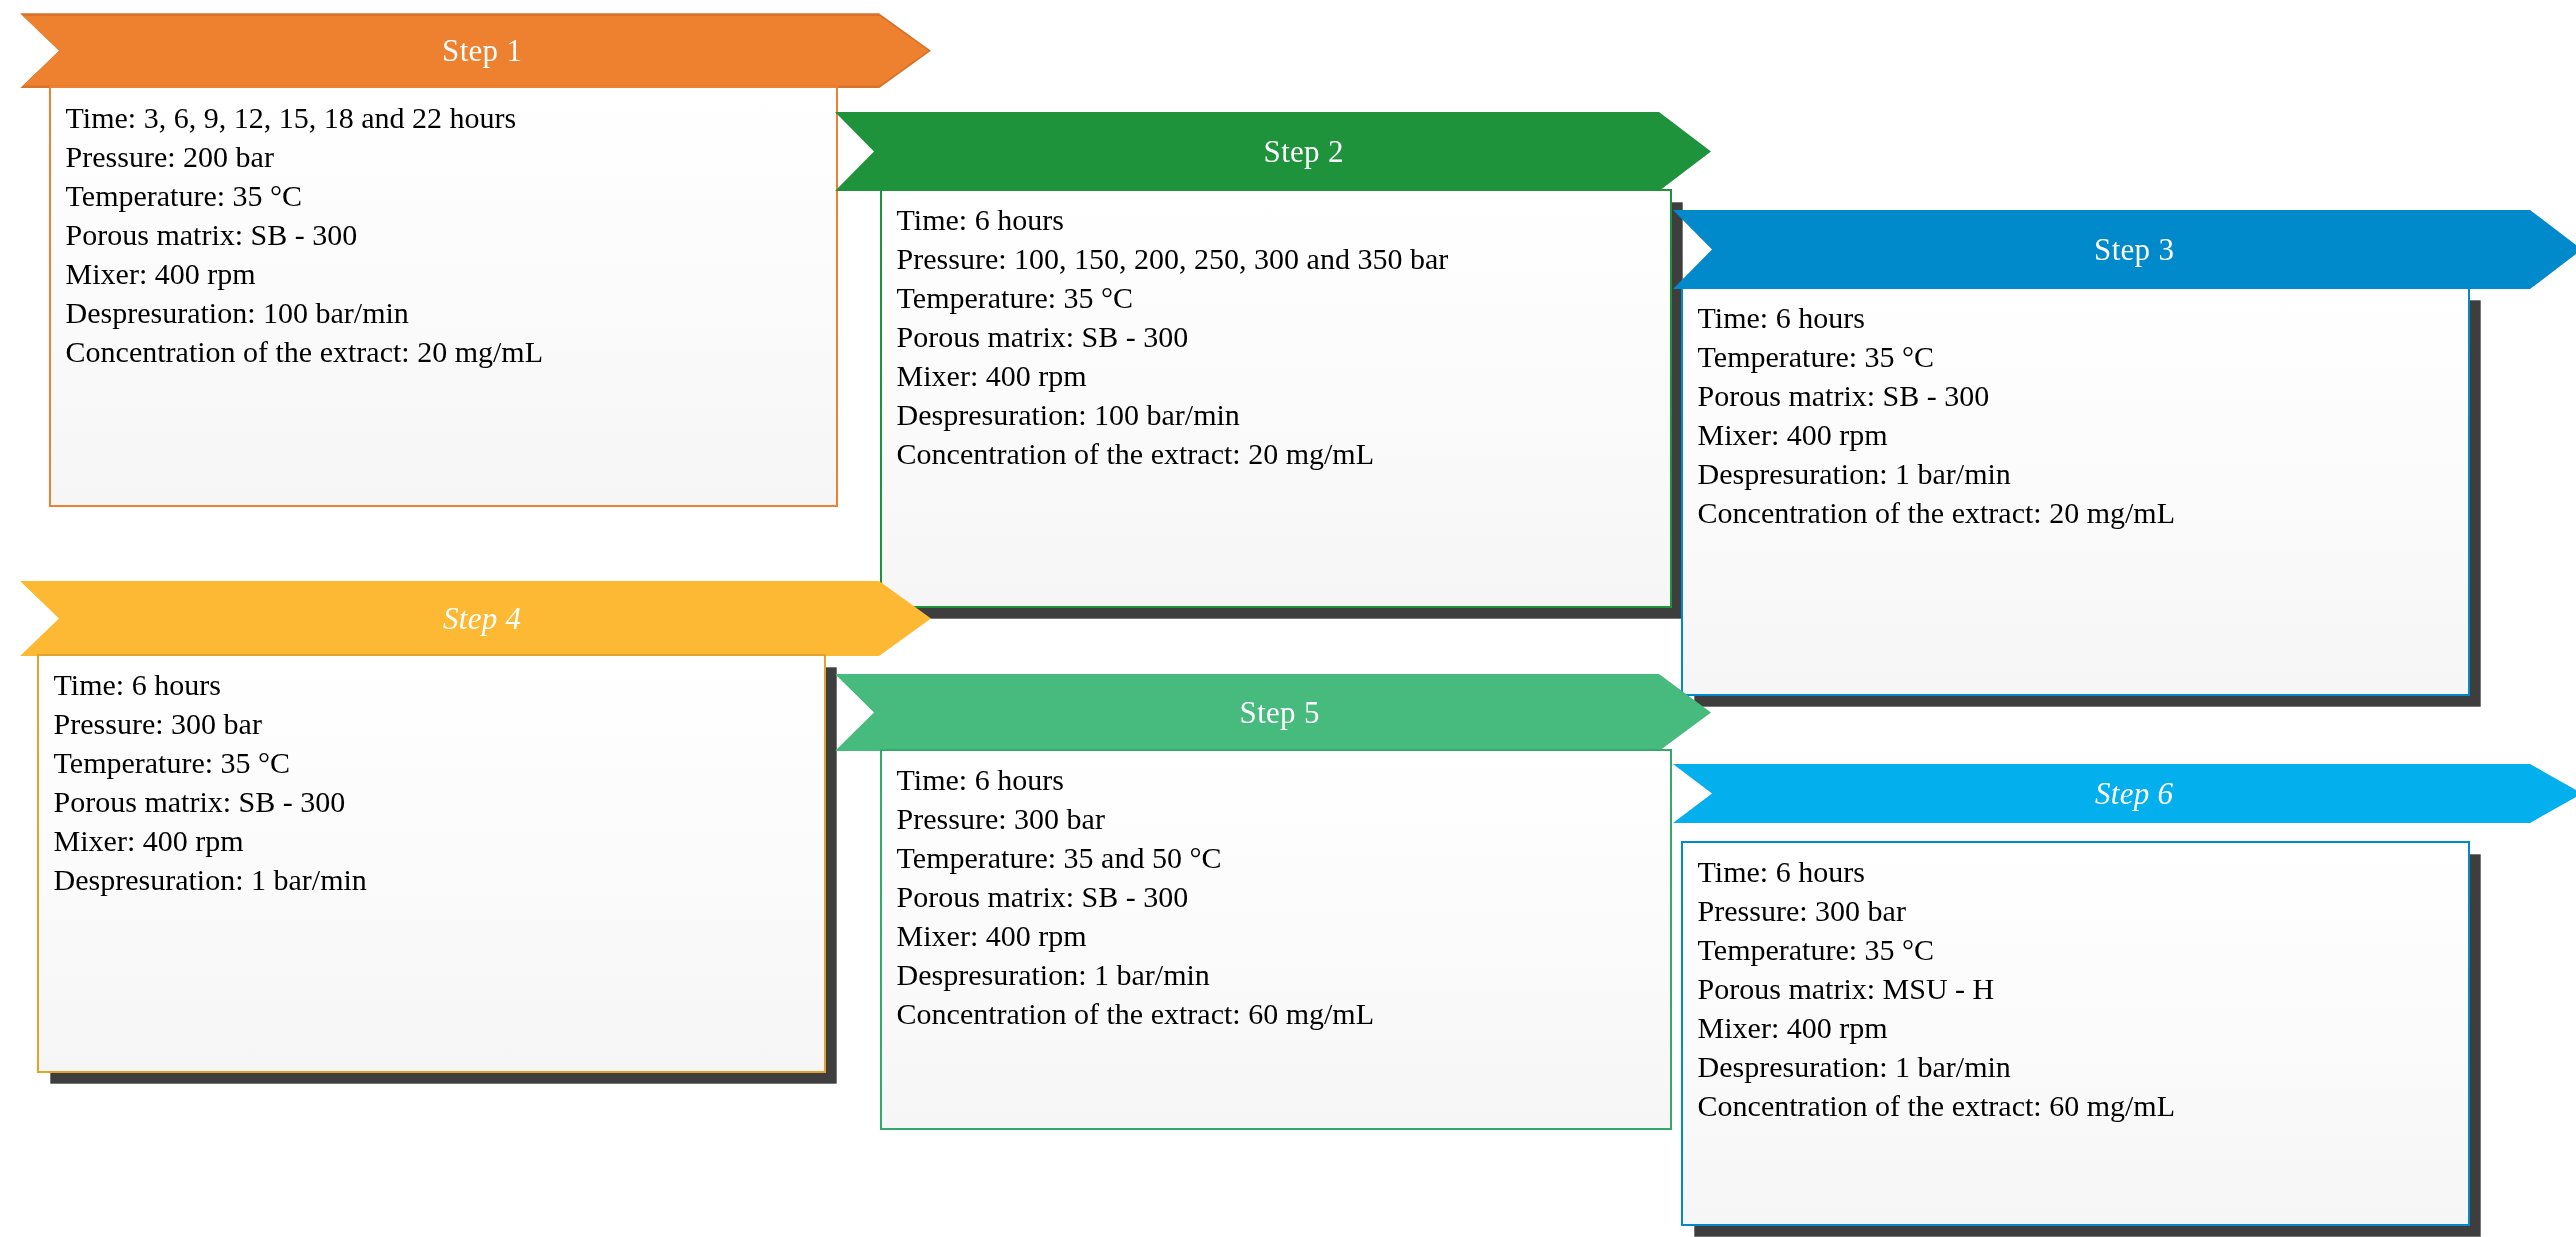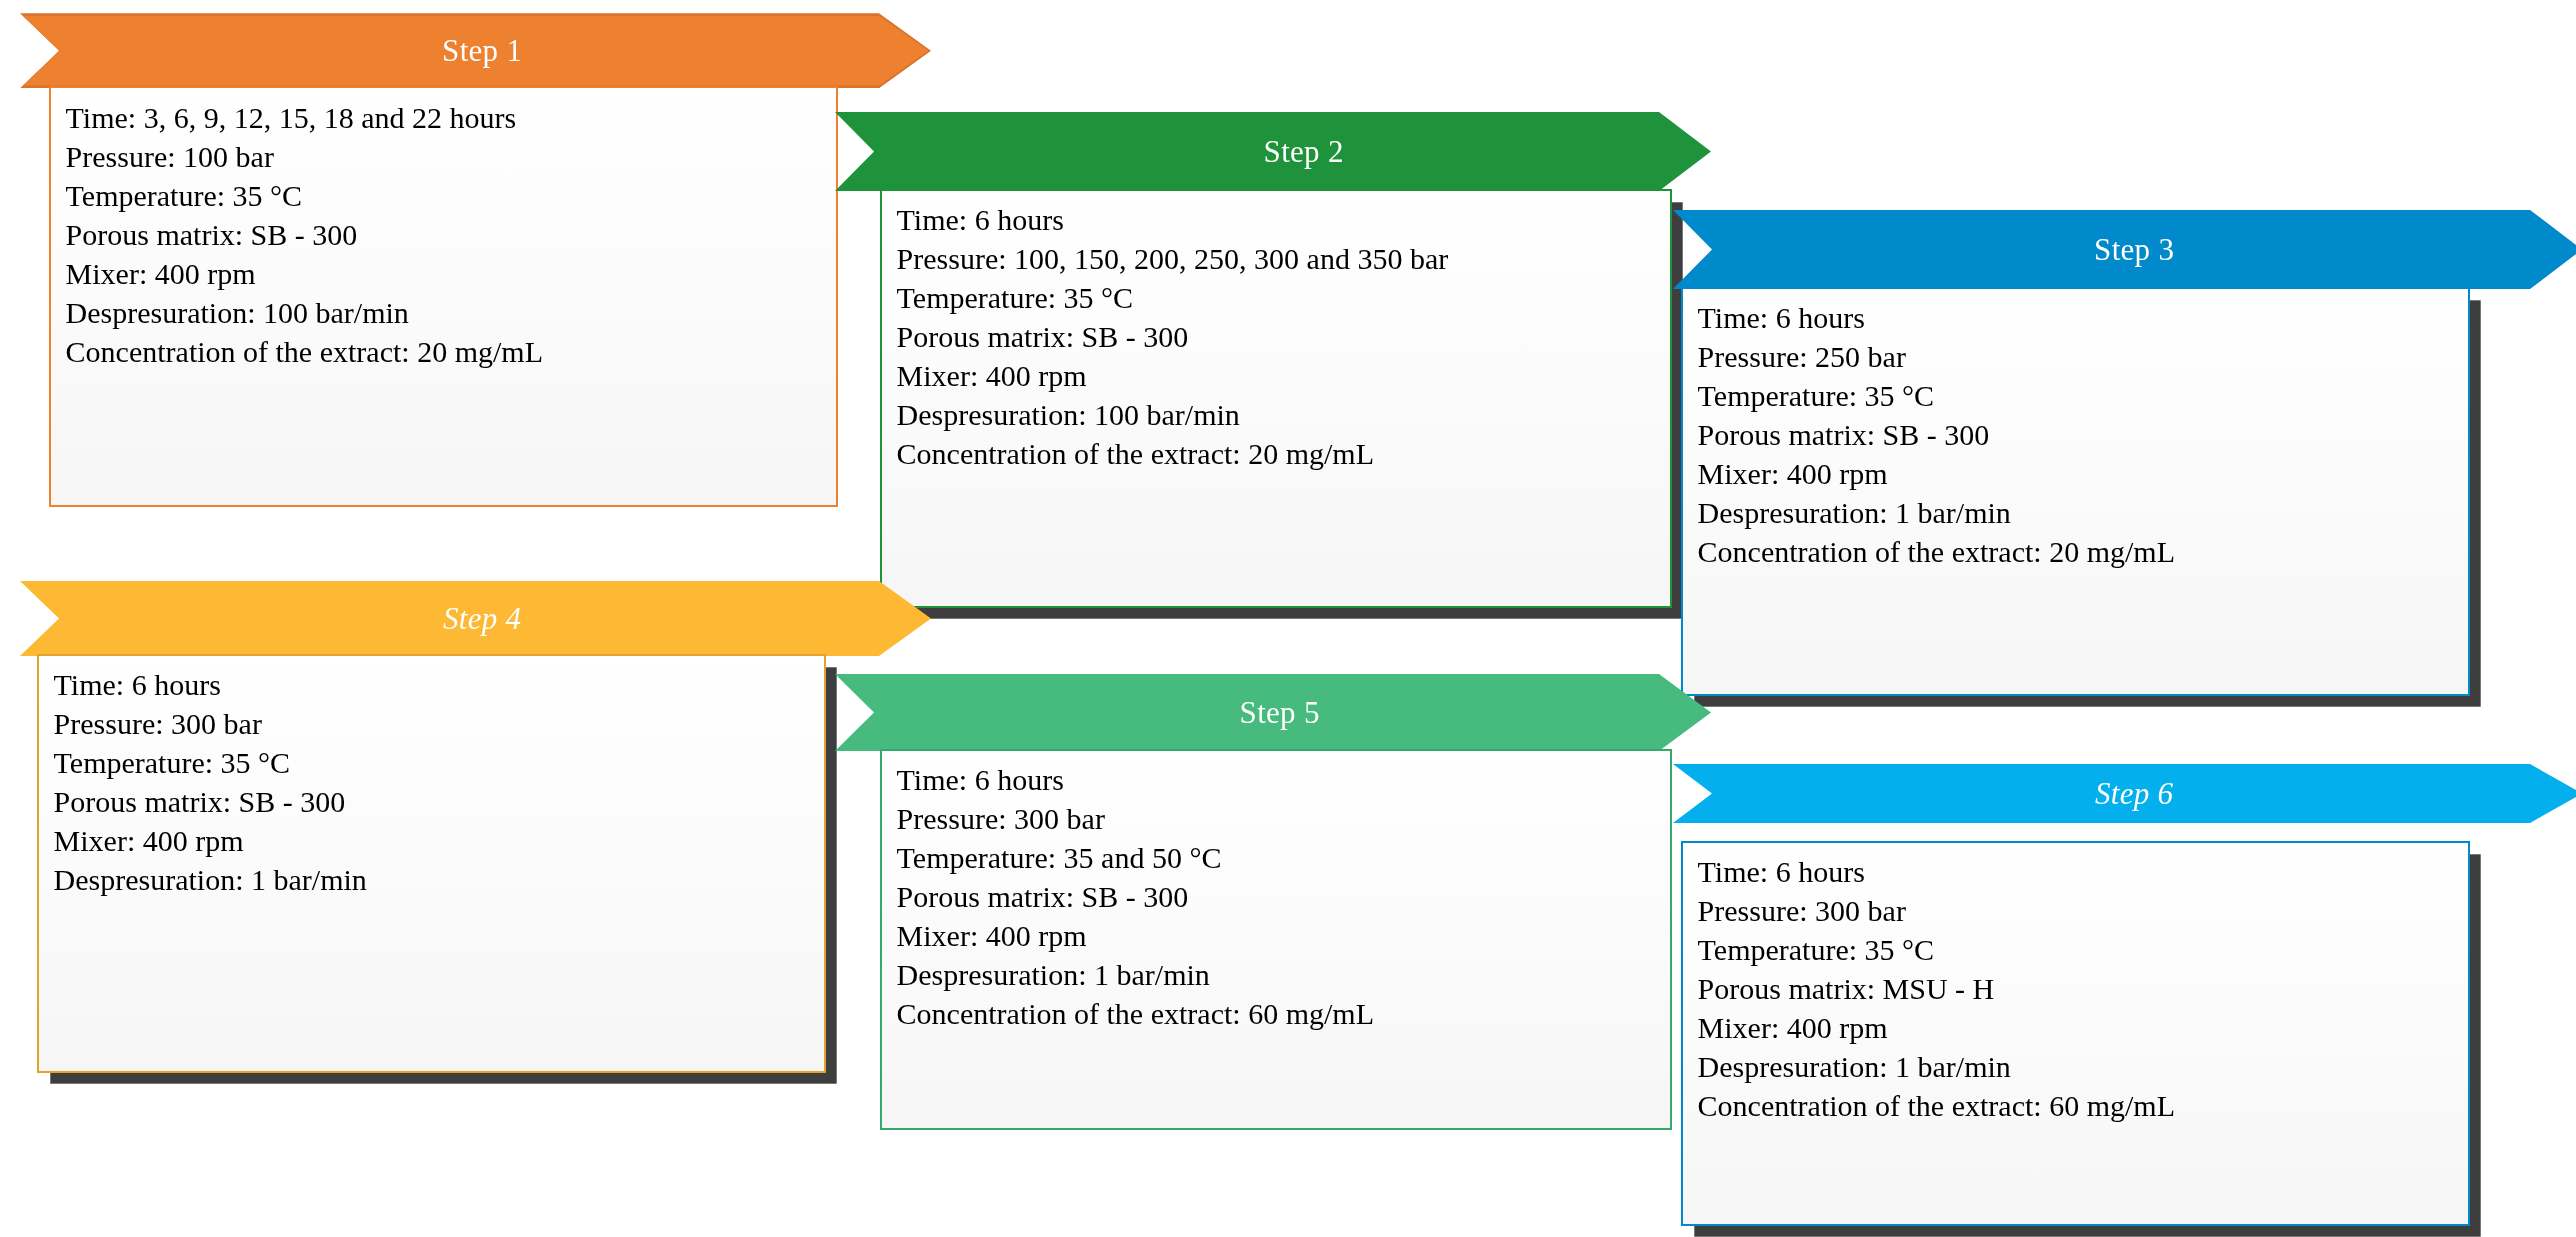--- a/index.html
+++ b/index.html
@@ -125,21 +125,21 @@
 <div id="stage">
 
   <div class="step" id="step-1">
     <div class="banner outlined">
       <div class="banner-inner">
         <span class="banner-label">Step 1</span>
       </div>
     </div>
     <div class="body-box">
       <div class="line">Time: 3, 6, 9, 12, 15, 18 and 22 hours</div>
-      <div class="line">Pressure: 100 bar</div>
+      <div class="line">Pressure: 200 bar</div>
       <div class="line">Temperature: 35 °C</div>
       <div class="line">Porous matrix: SB - 300</div>
       <div class="line">Mixer: 400 rpm</div>
       <div class="line">Despresuration: 100 bar/min</div>
       <div class="line">Concentration of the extract: 20 mg/mL</div>
     </div>
   </div>
 
   <div class="step" id="step-2">
     <div class="banner">
@@ -155,21 +155,20 @@
       <div class="line">Concentration of the extract: 20 mg/mL</div>
     </div>
   </div>
 
   <div class="step" id="step-3">
     <div class="banner">
       <span class="banner-label">Step 3</span>
     </div>
     <div class="body-box shadowed">
       <div class="line">Time: 6 hours</div>
-      <div class="line">Pressure: 250 bar</div>
       <div class="line">Temperature: 35 °C</div>
       <div class="line">Porous matrix: SB - 300</div>
       <div class="line">Mixer: 400 rpm</div>
       <div class="line">Despresuration: 1 bar/min</div>
       <div class="line">Concentration of the extract: 20 mg/mL</div>
     </div>
   </div>
 
   <div class="step" id="step-4">
     <div class="banner">

